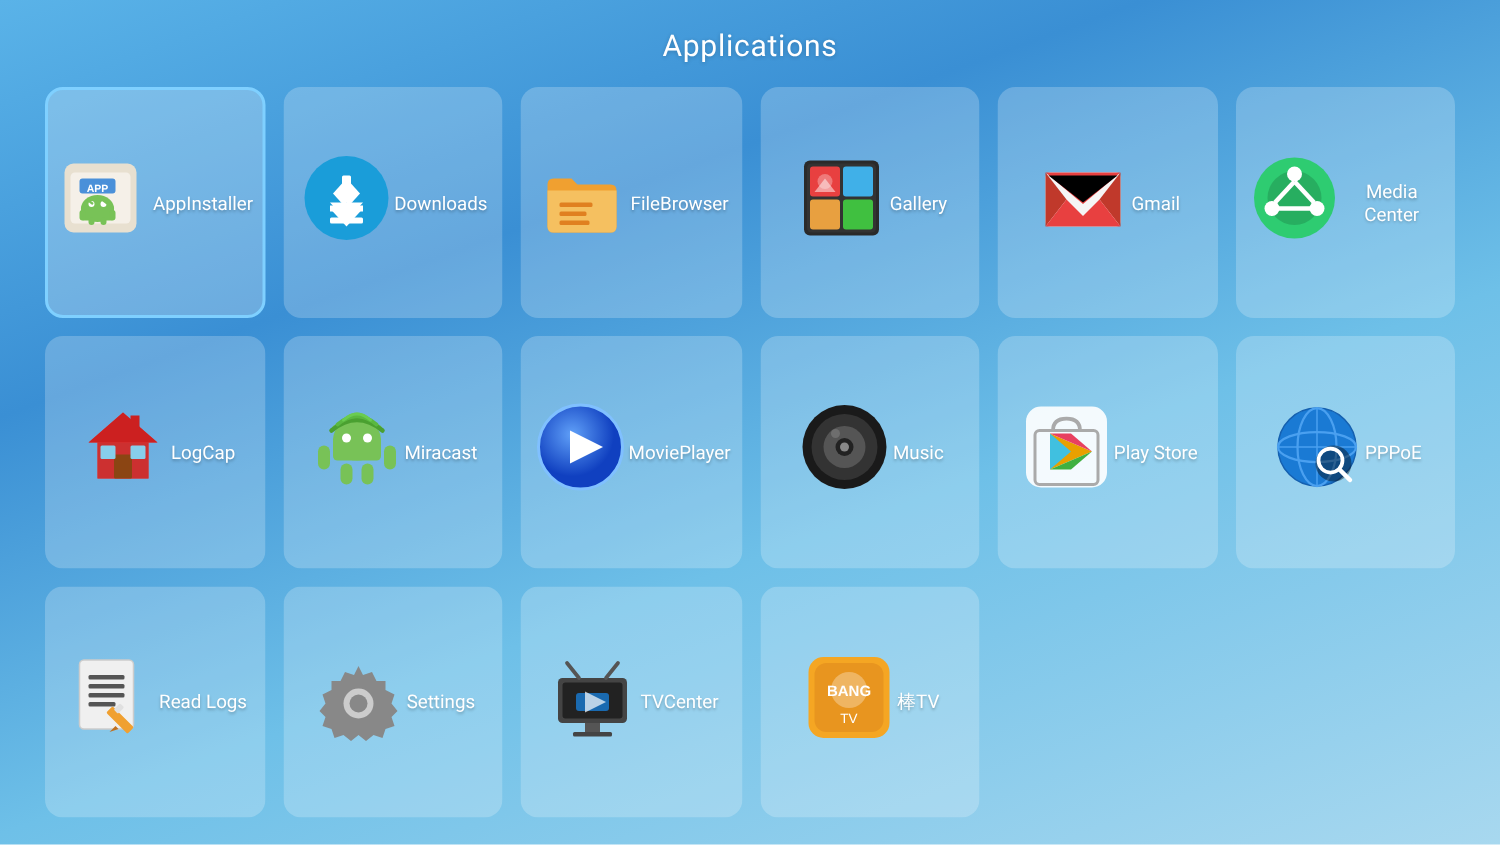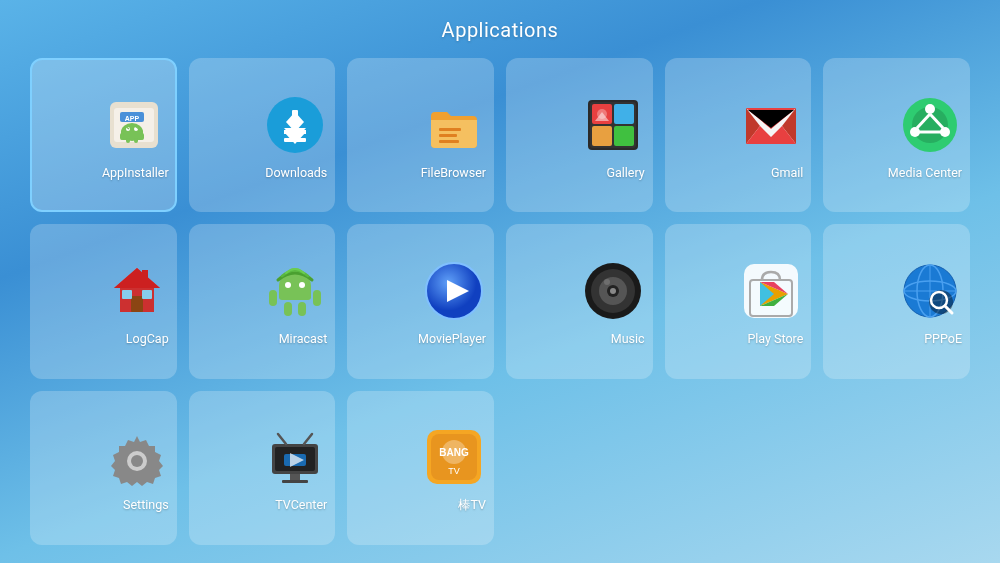--- a/index.html
+++ b/index.html
@@ -31,24 +31,24 @@
       grid-template-rows: repeat(3, 1fr);
       gap: 12px;
       width: 100%;
       flex: 1;
     }
 
     .app-tile {
       background: rgba(255,255,255,0.22);
       border-radius: 12px;
       display: flex;
-      flex-direction: column;
-      align-items: flex-end;
+      flex-direction: row;
+      align-items: center;
       justify-content: center;
-      padding: 10px 6px 8px 20px;
+      padding: 10px 6px 8px 6px;
       cursor: pointer;
       border: 2px solid transparent;
       transition: border-color 0.15s;
     }
 
     .app-tile.selected {
       border: 2.5px solid #7fd0ff;
       background: rgba(255,255,255,0.25);
     }
 
@@ -297,20 +297,39 @@
         <line x1="31" y1="5" x2="31" y2="57" stroke="#4aa0f0" stroke-width="1"></line>
 
         <circle cx="42" cy="42" r="12" fill="rgba(0,0,0,0.4)"></circle>
         <circle cx="40" cy="40" r="8" fill="none" stroke="white" stroke-width="2.5"></circle>
         <line x1="46" y1="46" x2="53" y2="53" stroke="white" stroke-width="3" stroke-linecap="round"></line>
       </svg>
     </div>
     <span class="app-label">PPPoE</span>
   </div>
 
+  <div class="app-tile">
+    <div class="app-icon">
+      <svg width="62" height="62" viewBox="0 0 62 62">
+
+        <rect x="10" y="6" width="36" height="46" rx="3" fill="#f0f0f0"></rect>
+        <rect x="10" y="6" width="36" height="46" rx="3" fill="none" stroke="#ccc" stroke-width="1"></rect>
+
+        <rect x="16" y="16" width="24" height="3" rx="1" fill="#555"></rect>
+        <rect x="16" y="22" width="24" height="3" rx="1" fill="#555"></rect>
+        <rect x="16" y="28" width="24" height="3" rx="1" fill="#555"></rect>
+        <rect x="16" y="34" width="18" height="3" rx="1" fill="#555"></rect>
+
+        <rect x="34" y="36" width="6" height="20" rx="1" fill="#f0a030" transform="rotate(-45 37 46)"></rect>
+        <polygon points="30,54 34,50 36,52" fill="#c07020"></polygon>
+        <rect x="34" y="36" width="6" height="4" rx="1" fill="#e0e0e0" transform="rotate(-45 37 39)"></rect>
+      </svg>
+    </div>
+    <span class="app-label">Read Logs</span>
+  </div>
 
   <div class="app-tile">
     <div class="app-icon">
       <svg width="62" height="62" viewBox="0 0 62 62">
 
         <path d="M31,10 L34,16 L40,14 L43,20 L49,20 L49,26 L55,29 L53,35 L57,40 L53,44 L55,50 L49,52 L47,58 L41,56 L36,60 L31,56 L26,60 L21,56 L15,58 L13,52 L7,50 L9,44 L5,40 L9,35 L7,29 L13,26 L13,20 L19,20 L22,14 L28,16 Z" fill="#888"></path>
         <circle cx="31" cy="35" r="10" fill="#ccc"></circle>
         <circle cx="31" cy="35" r="6" fill="#888"></circle>
 
       </svg>

